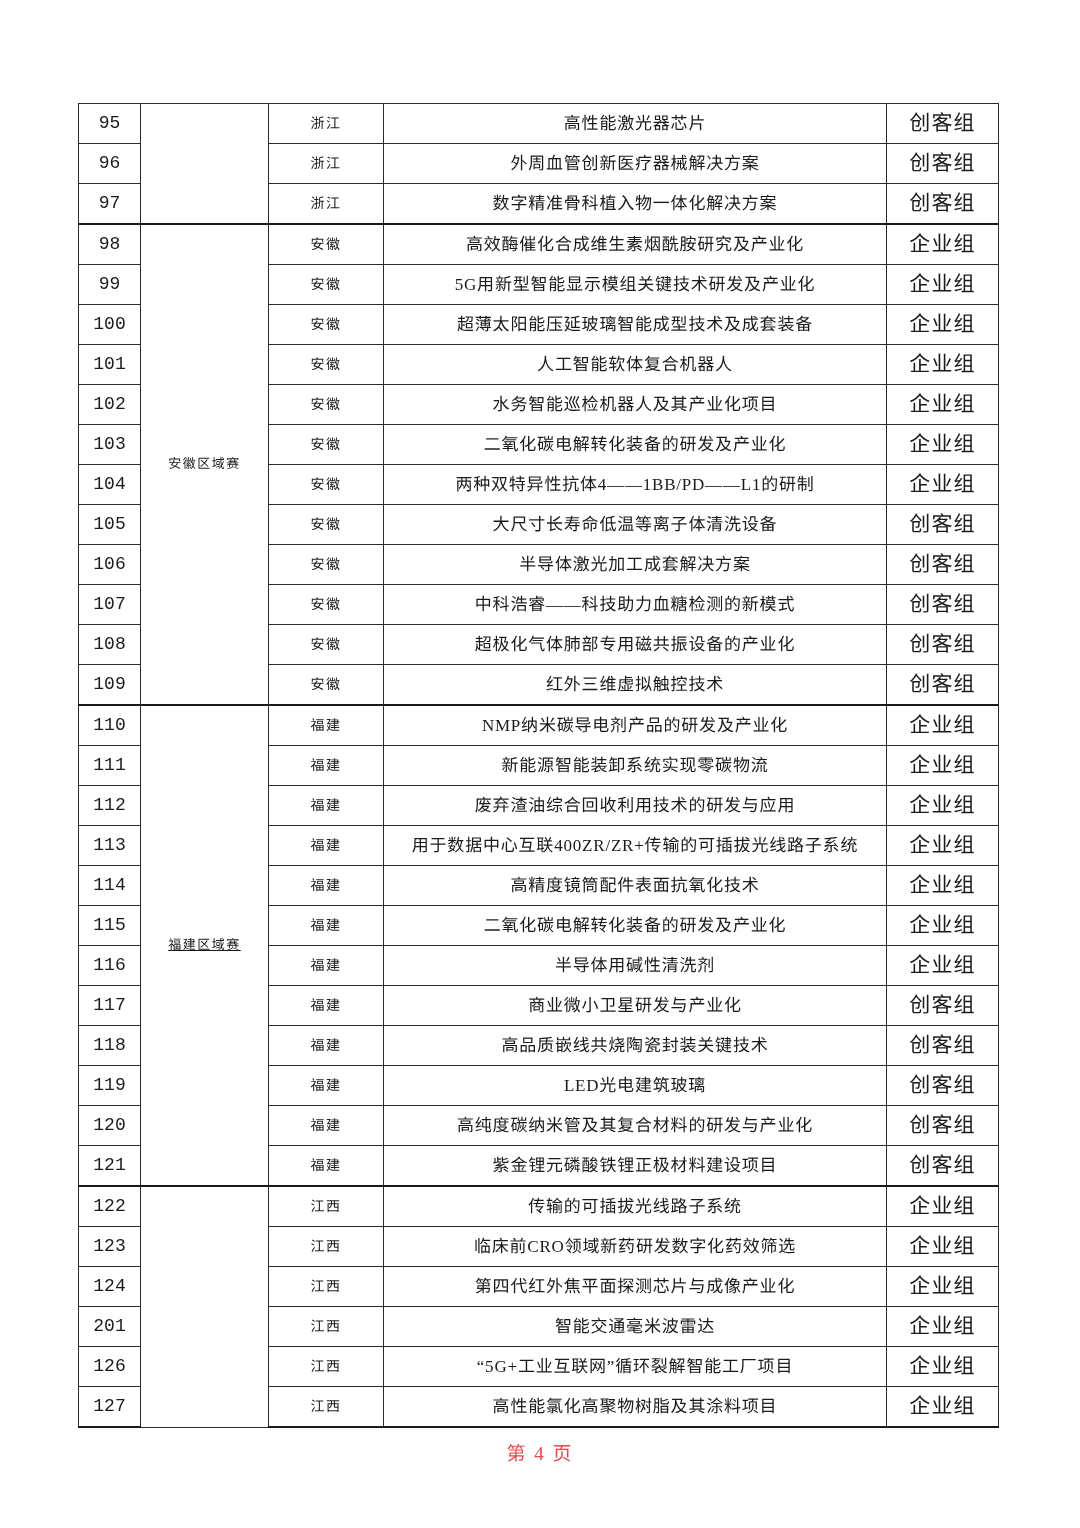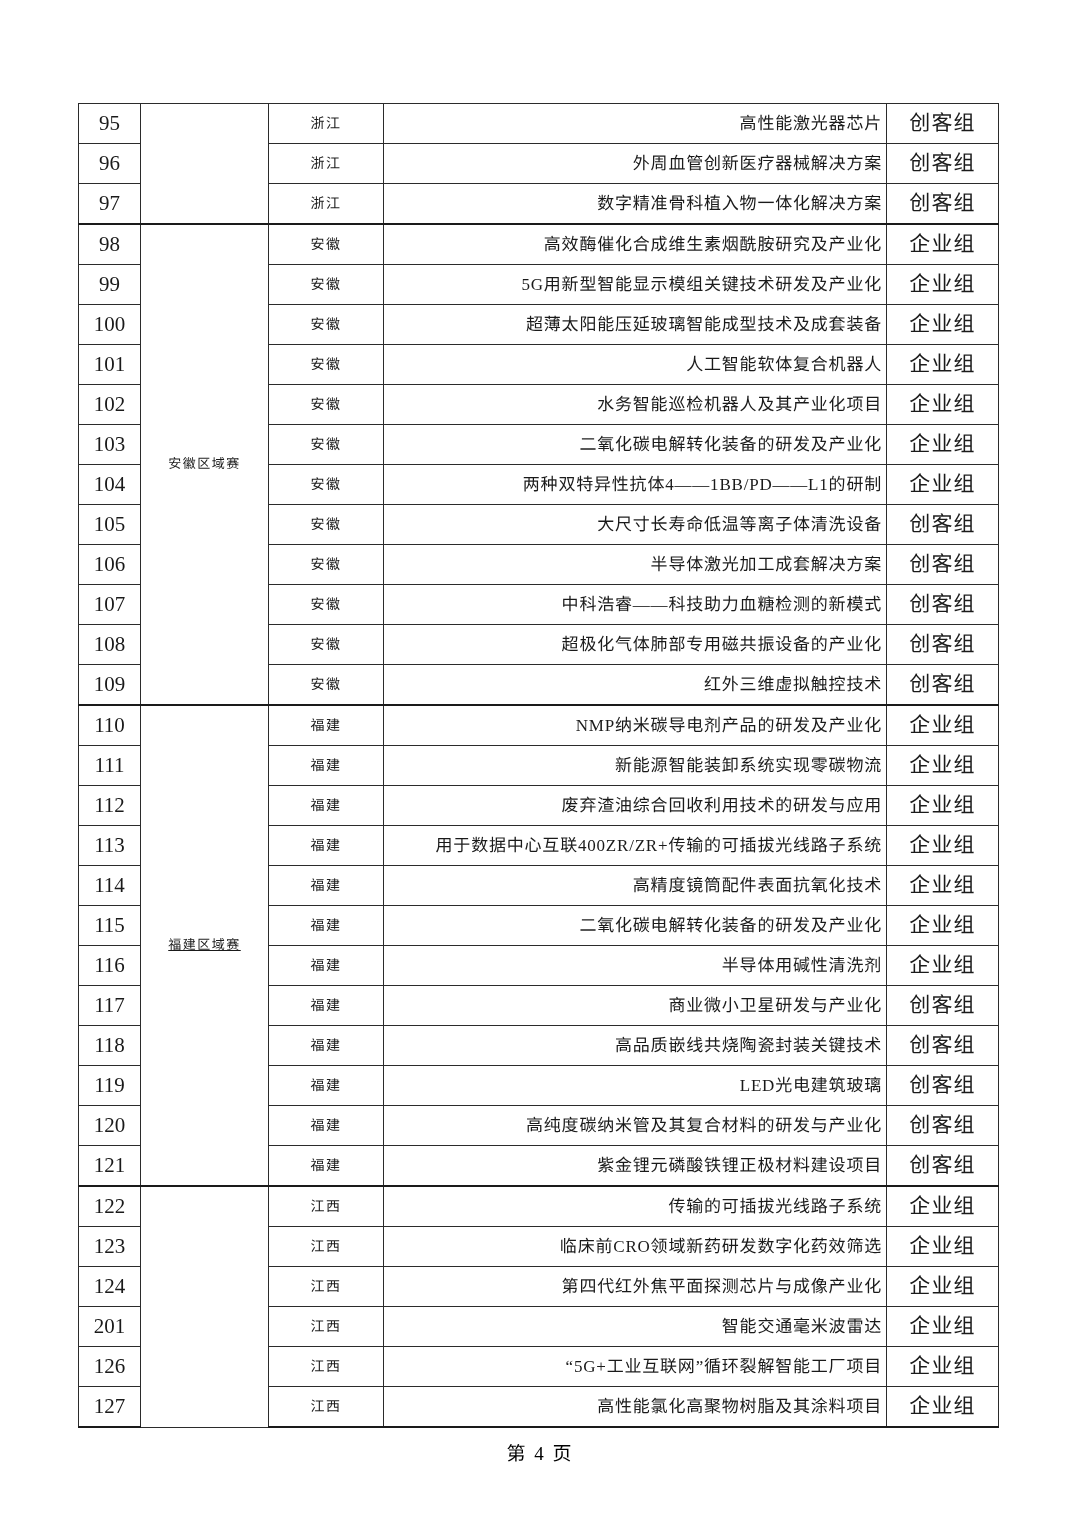--- a/index.html
+++ b/index.html
@@ -54,39 +54,38 @@
     vertical-align: middle;
     font-size: 16.5px;
     line-height: 1.25;
     letter-spacing: 0.4px;
     white-space: nowrap;
     overflow: hidden;
     background: #ffffff;
   }
 
   table.listing td.num {
-    font-size: 21px;
+    font-size: 18px;
     letter-spacing: 0;
-    font-family: Liberation Serif, serif;
+    font-family: Liberation Mono, monospace;
   }
 
   table.listing td.region {
     font-size: 13px;
     letter-spacing: 1.5px;
   }
 
   table.listing td.prov {
     font-size: 14px;
     letter-spacing: 1.5px;
   }
 
   table.listing td.pname {
     font-size: 17px;
     letter-spacing: 0.8px;
-    text-align: right;
   }
 
   table.listing td.group {
     font-size: 21px;
     letter-spacing: 1.2px;
   }
 
   
   table.listing tr.section-start > td {
     border-top: 2.4px solid #1a1a1a;
@@ -97,21 +96,21 @@
   }
 
   .footer {
     position: absolute;
     left: 0;
     top: 1438px;
     width: 1080px;
     text-align: center;
     font-size: 19px;
     letter-spacing: 2px;
-    color: #000000;
+    color: #ef4444;
     font-family: "Liberation Serif", "DejaVu Serif", serif;
   }
 </style>
 </head>
 <body>
 
 <div class="page">
 
   <div class="table-wrap">
     <table class="listing">

